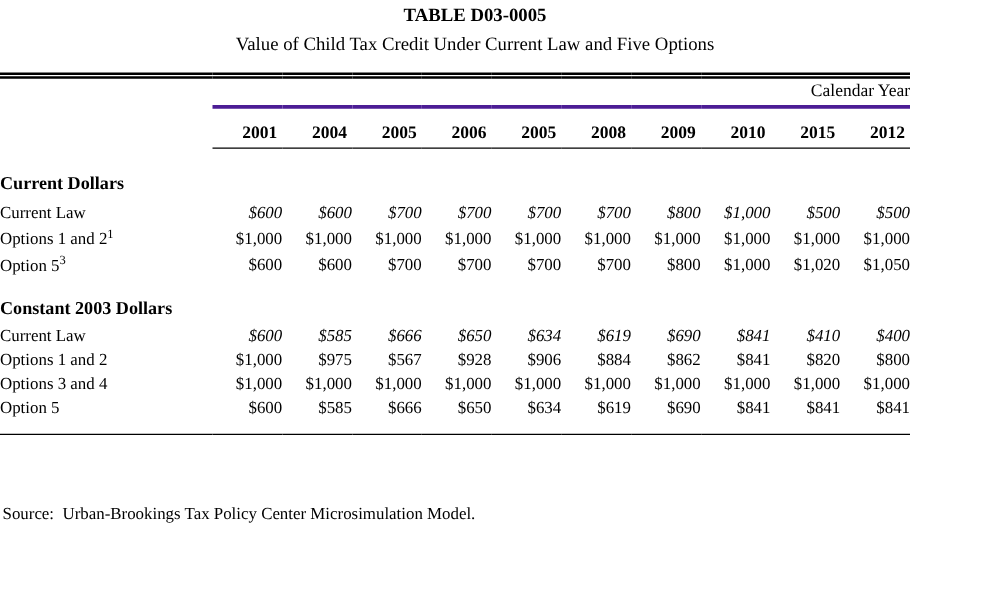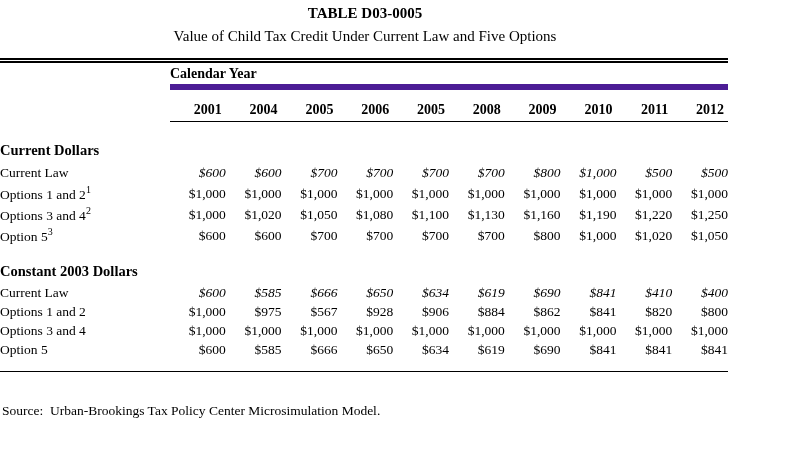--- a/index.html
+++ b/index.html
@@ -4,36 +4,36 @@
 <style>
   html, body { margin: 0; padding: 0; background: #ffffff; }
   body {
     width: 785px; height: 473px;
     font-family: "Liberation Serif", "DejaVu Serif", serif;
     color: #000;
   }
   .page { position: relative; width: 785px; height: 473px; background: #fff; overflow: hidden; }
 
   
-  .titles { position: absolute; left: 1px; top: 5px; width: 728px; text-align: center; }
+  .titles { position: absolute; left: 16px; top: 5px; width: 728px; text-align: center; }
   .title-line1 { font-size: 15px; font-weight: bold; line-height: 17px; }
   .title-line2 { font-size: 15px; font-weight: normal; line-height: 17px; margin-top: 6px; }
 
   table.credit {
     position: absolute; left: 0; top: 58px; width: 728px;
     border-collapse: collapse; table-layout: fixed;
     border-top: 5px double #000;
     border-bottom: 1px solid #000;
     font-size: 13.5px;
   }
   table.credit td { padding: 0; vertical-align: middle; }
 
   td.spanner {
-    border-bottom: 6px solid #4c1d95;
-    text-align: left; font-weight: bold; font-size: 14px;
+    border-bottom: 3px solid #4c1d95;
+    text-align: right; font-weight: normal; font-size: 14px;
     height: 21px;
   }
   tr.years-row td.year {
     border-bottom: 1px solid #000;
     font-weight: bold; font-size: 14px;
     text-align: right; vertical-align: bottom;
     padding: 0 4px 3px 0; height: 28px;
   }
   tr.spacer-lg td { height: 17px; }
   tr.spacer-md td { height: 14px; }
@@ -87,21 +87,21 @@
       <tr class="years-row" id="years-row">
           <td class="stub"></td>
           <td class="year">2001</td>
           <td class="year">2004</td>
           <td class="year">2005</td>
           <td class="year">2006</td>
           <td class="year">2005</td>
           <td class="year">2008</td>
           <td class="year">2009</td>
           <td class="year">2010</td>
-          <td class="year">2011</td>
+          <td class="year">2015</td>
           <td class="year">2012</td>
         </tr>
 
     <tr class="spacer-lg">
           <td colspan="11"></td>
         </tr>
         <tr>
           <td class="sec-head" colspan="11">Current Dollars</td>
         </tr>
         <tr class="data-cd italic-row">
@@ -122,33 +122,20 @@
           <td class="val">$1,000</td>
           <td class="val">$1,000</td>
           <td class="val">$1,000</td>
           <td class="val">$1,000</td>
           <td class="val">$1,000</td>
           <td class="val">$1,000</td>
           <td class="val">$1,000</td>
           <td class="val">$1,000</td>
           <td class="val">$1,000</td>
           <td class="val">$1,000</td>
-        </tr>
-        <tr class="data-cd">
-          <td class="row-label">Options 3 and 4<sup>2</sup></td>
-          <td class="val">$1,000</td>
-          <td class="val">$1,020</td>
-          <td class="val">$1,050</td>
-          <td class="val">$1,080</td>
-          <td class="val">$1,100</td>
-          <td class="val">$1,130</td>
-          <td class="val">$1,160</td>
-          <td class="val">$1,190</td>
-          <td class="val">$1,220</td>
-          <td class="val">$1,250</td>
         </tr>
         <tr class="data-cd">
           <td class="row-label">Option 5<sup>3</sup></td>
           <td class="val">$600</td>
           <td class="val">$600</td>
           <td class="val">$700</td>
           <td class="val">$700</td>
           <td class="val">$700</td>
           <td class="val">$700</td>
           <td class="val">$800</td>

